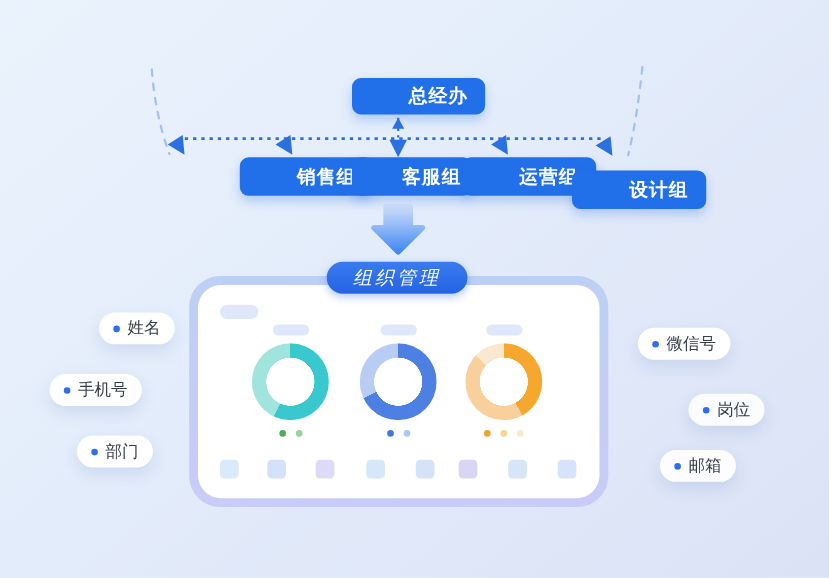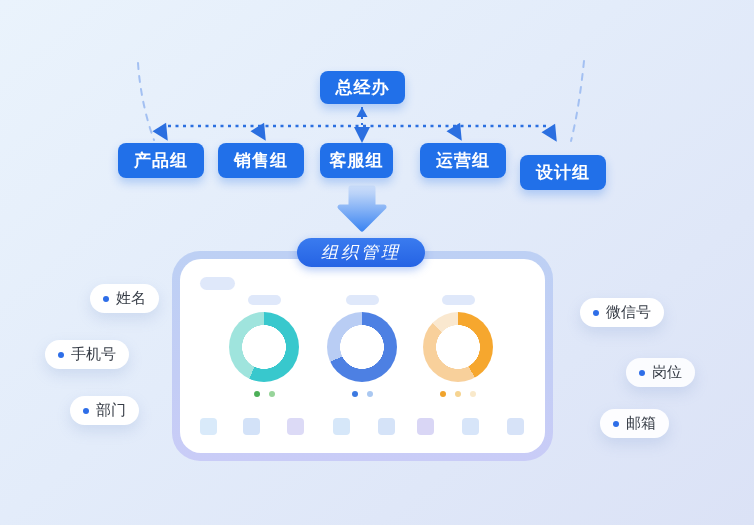--- a/index.html
+++ b/index.html
@@ -21,20 +21,21 @@
     height:35px;
     background:#2170e9;
     border-radius:8px;
     color:#fff;
     font-size:17px;
     font-weight:bold;
     display:flex;align-items:center;justify-content:center;
     box-shadow:0 5px 10px rgba(33,112,233,.28);
     letter-spacing:1px;
     z-index:3;
+    padding-left:36px;
   }
   .org-root{left:320px;top:71px;width:85px;height:33px;}
   .g0{left:118px;top:143px;width:86px;}
   .g1{left:218px;top:143px;width:86px;}
   .g2{left:320px;top:143px;width:73px;}
   .g3{left:420px;top:143px;width:86px;}
   .g4{left:520px;top:155px;width:86px;}
 
   
   .badge{
@@ -141,21 +142,20 @@
       <polygon points="-8,-7 8,-7 0,9" fill="#2b6fe0"></polygon>
     </g>
     <g transform="translate(552,134) rotate(-32)">
       <polygon points="-8,-7 8,-7 0,9" fill="#2b6fe0"></polygon>
     </g>
 
     <polygon points="351,188 373,188 373,207 384,207 362,229 340,207 351,207" fill="url(#arrowGrad)" stroke="url(#arrowGrad)" stroke-width="5" stroke-linejoin="round"></polygon>
   </svg>
 
   <div class="org-box org-root">总经办</div>
-  <div class="org-box g0">产品组</div>
   <div class="org-box g1">销售组</div>
   <div class="org-box g2">客服组</div>
   <div class="org-box g3">运营组</div>
   <div class="org-box g4">设计组</div>
 
   <div class="badge">组织管理</div>
 
   <div class="card-outer">
     <div class="card-inner">
       <div class="ph-pill ph-top"></div>

